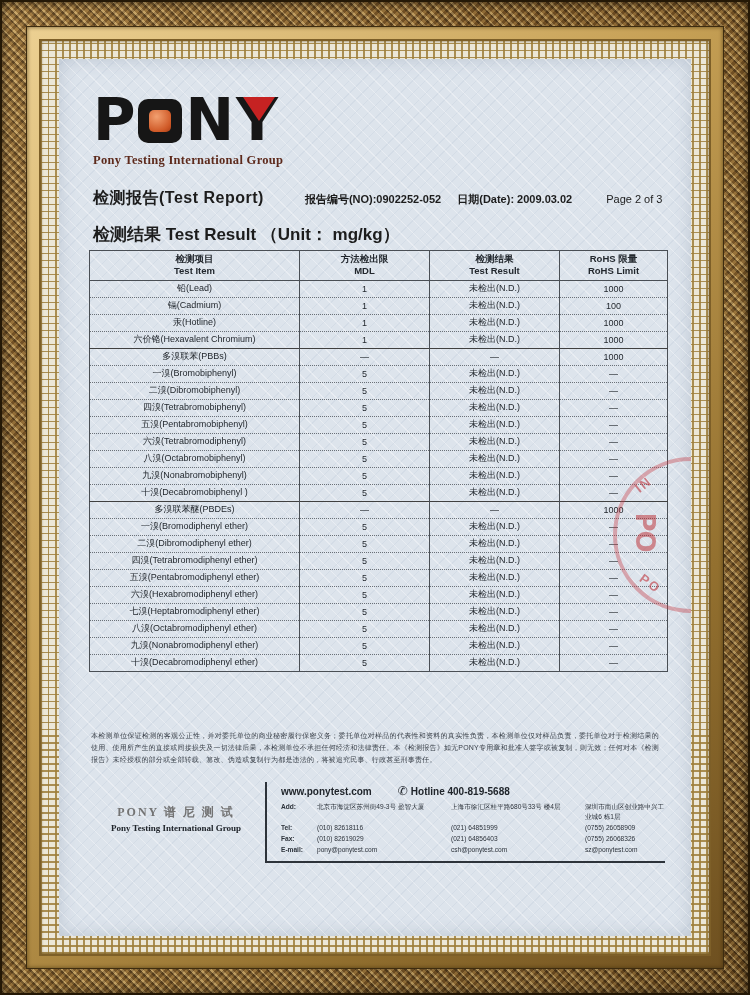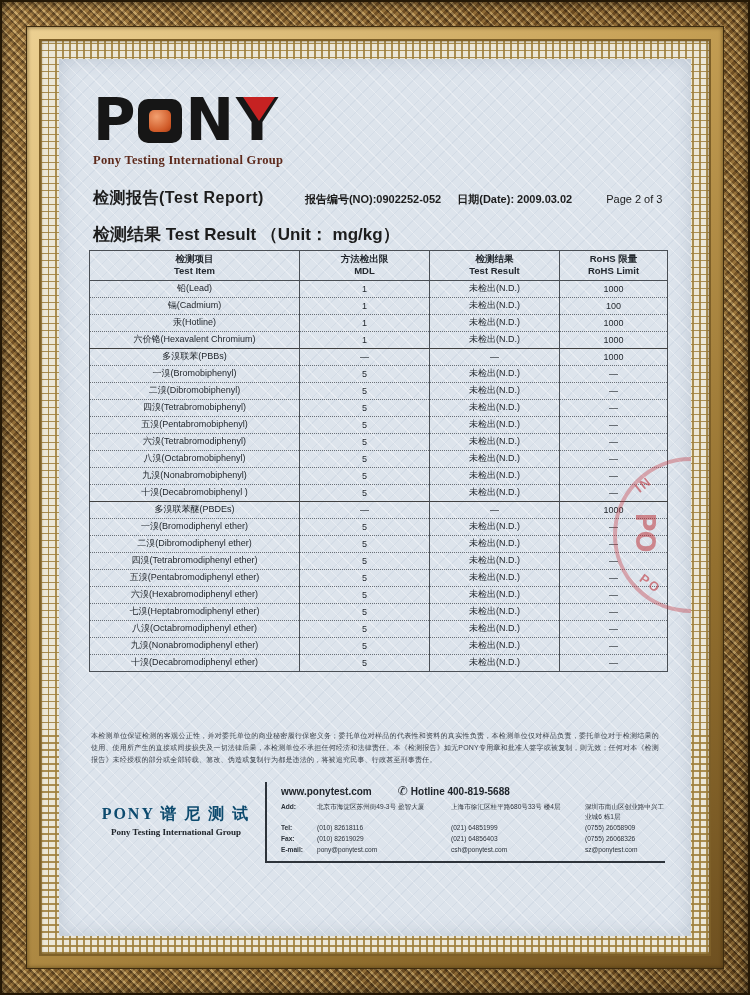--- a/index.html
+++ b/index.html
@@ -128,21 +128,21 @@
   
   .disclaimer{
     position:relative; z-index:2;
     margin:58px 6px 0 6px; font-size:7px; line-height:1.75; color:#3a4049;
     text-align:justify; letter-spacing:.2px;
   }
 
   
   .footer{ position:relative; z-index:2; display:flex; margin:16px 0 0 2px; }
   .footer-brand{ width:178px; padding-top:22px; text-align:center; flex:none; }
-  .brand-cn{ font-family:"Liberation Serif", serif; font-weight:bold; font-size:16px; letter-spacing:2px; color:#0c4a6e; }
+  .brand-cn{ font-family:"Liberation Serif", serif; font-weight:bold; font-size:12px; letter-spacing:2px; color:#737373; }
   .brand-en{ font-family:"Liberation Serif", serif; font-weight:bold; font-size:9px; color:#20252b; margin-top:2px; }
   .footer-contacts{ flex:1; border-left:2px solid #2d333a; border-bottom:2.5px solid #2d333a; padding:2px 0 6px 14px; }
   .hotline-row{ display:flex; align-items:center; font-size:10px; font-weight:bold; color:#20252b; margin-bottom:4px; }
   .phone-icon{ font-size:12px; margin:0 3px 0 26px; font-weight:normal; }
   .contact-grid{ display:grid; grid-template-columns:30px 128px 128px 1fr; column-gap:6px; row-gap:1px;
     font-size:6.6px; line-height:1.5; color:#2c323a; }
   .contact-grid .lbl{ font-weight:bold; }
 
   .pad-bottom{ height:8px; }
 </style>

